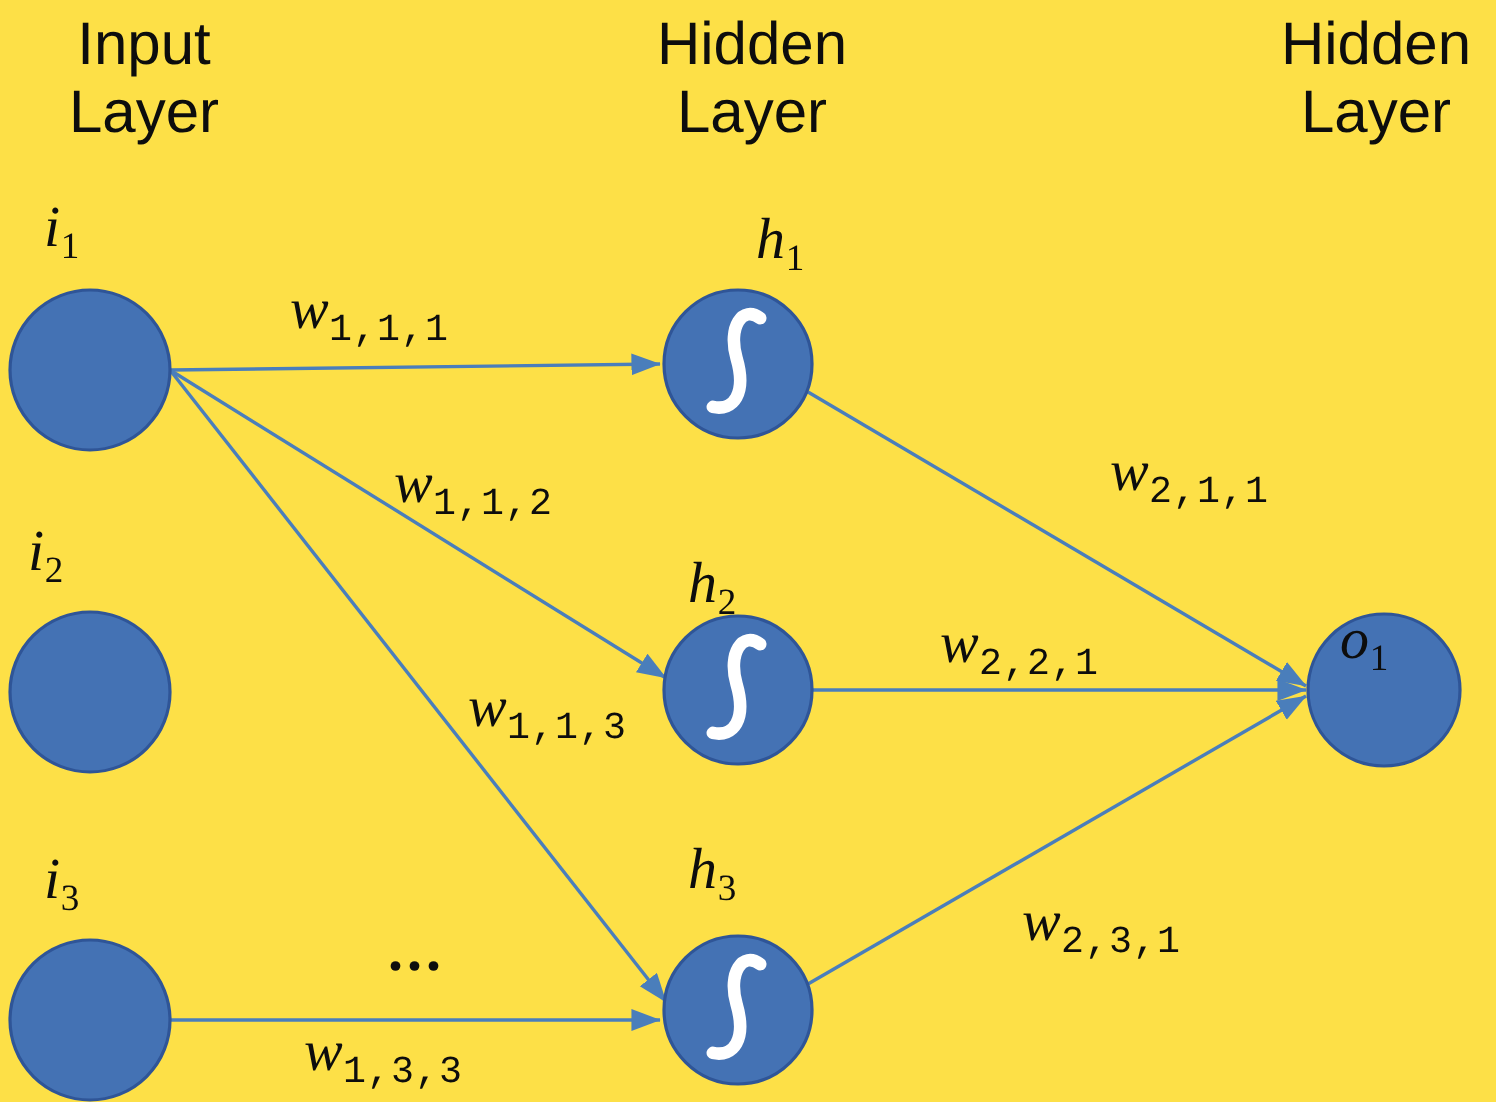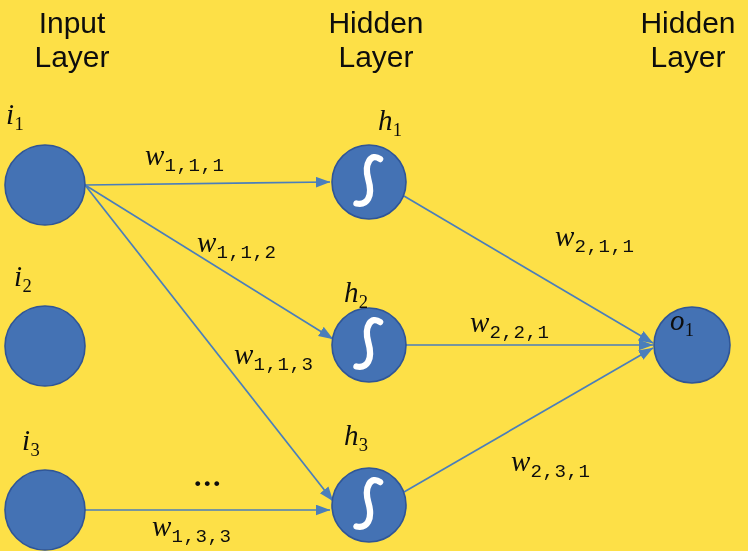--- a/index.html
+++ b/index.html
@@ -131,21 +131,21 @@
 
   <div id="layer-titles">
       <div class="layer-title" style="left: 12px; top: 6px; width: 120px;">Input
 Layer</div>
       <div class="layer-title" style="left: 306px; top: 6px; width: 140px;">Hidden
 Layer</div>
       <div class="layer-title" style="left: 628px; top: 6px; width: 120px;">Hidden
 Layer</div>
     </div>
   <div id="node-labels">
-      <div class="node-label" style="left: 6px; top: 100px;">i<sub>1</sub></div>
+      <div class="node-label" style="left: 22px; top: 100px;">i<sub>1</sub></div>
       <div class="node-label" style="left: 14px; top: 262px;">i<sub>2</sub></div>
       <div class="node-label" style="left: 22px; top: 426px;">i<sub>3</sub></div>
       <div class="node-label" style="left: 344px; top: 106px; margin-left: 34px;">h<sub>1</sub></div>
       <div class="node-label" style="left: 344px; top: 278px;">h<sub>2</sub></div>
       <div class="node-label" style="left: 344px; top: 421px;">h<sub>3</sub></div>
       <div class="node-label" style="left: 670px; top: 262px; margin-top: 44px;">o<sub>1</sub></div>
     </div>
   <div id="weight-labels">
       <div class="weight-label" style="left: 145px; top: 141px;">w<sub>1,1,1</sub></div>
       <div class="weight-label" style="left: 197px; top: 228px;">w<sub>1,1,2</sub></div>

